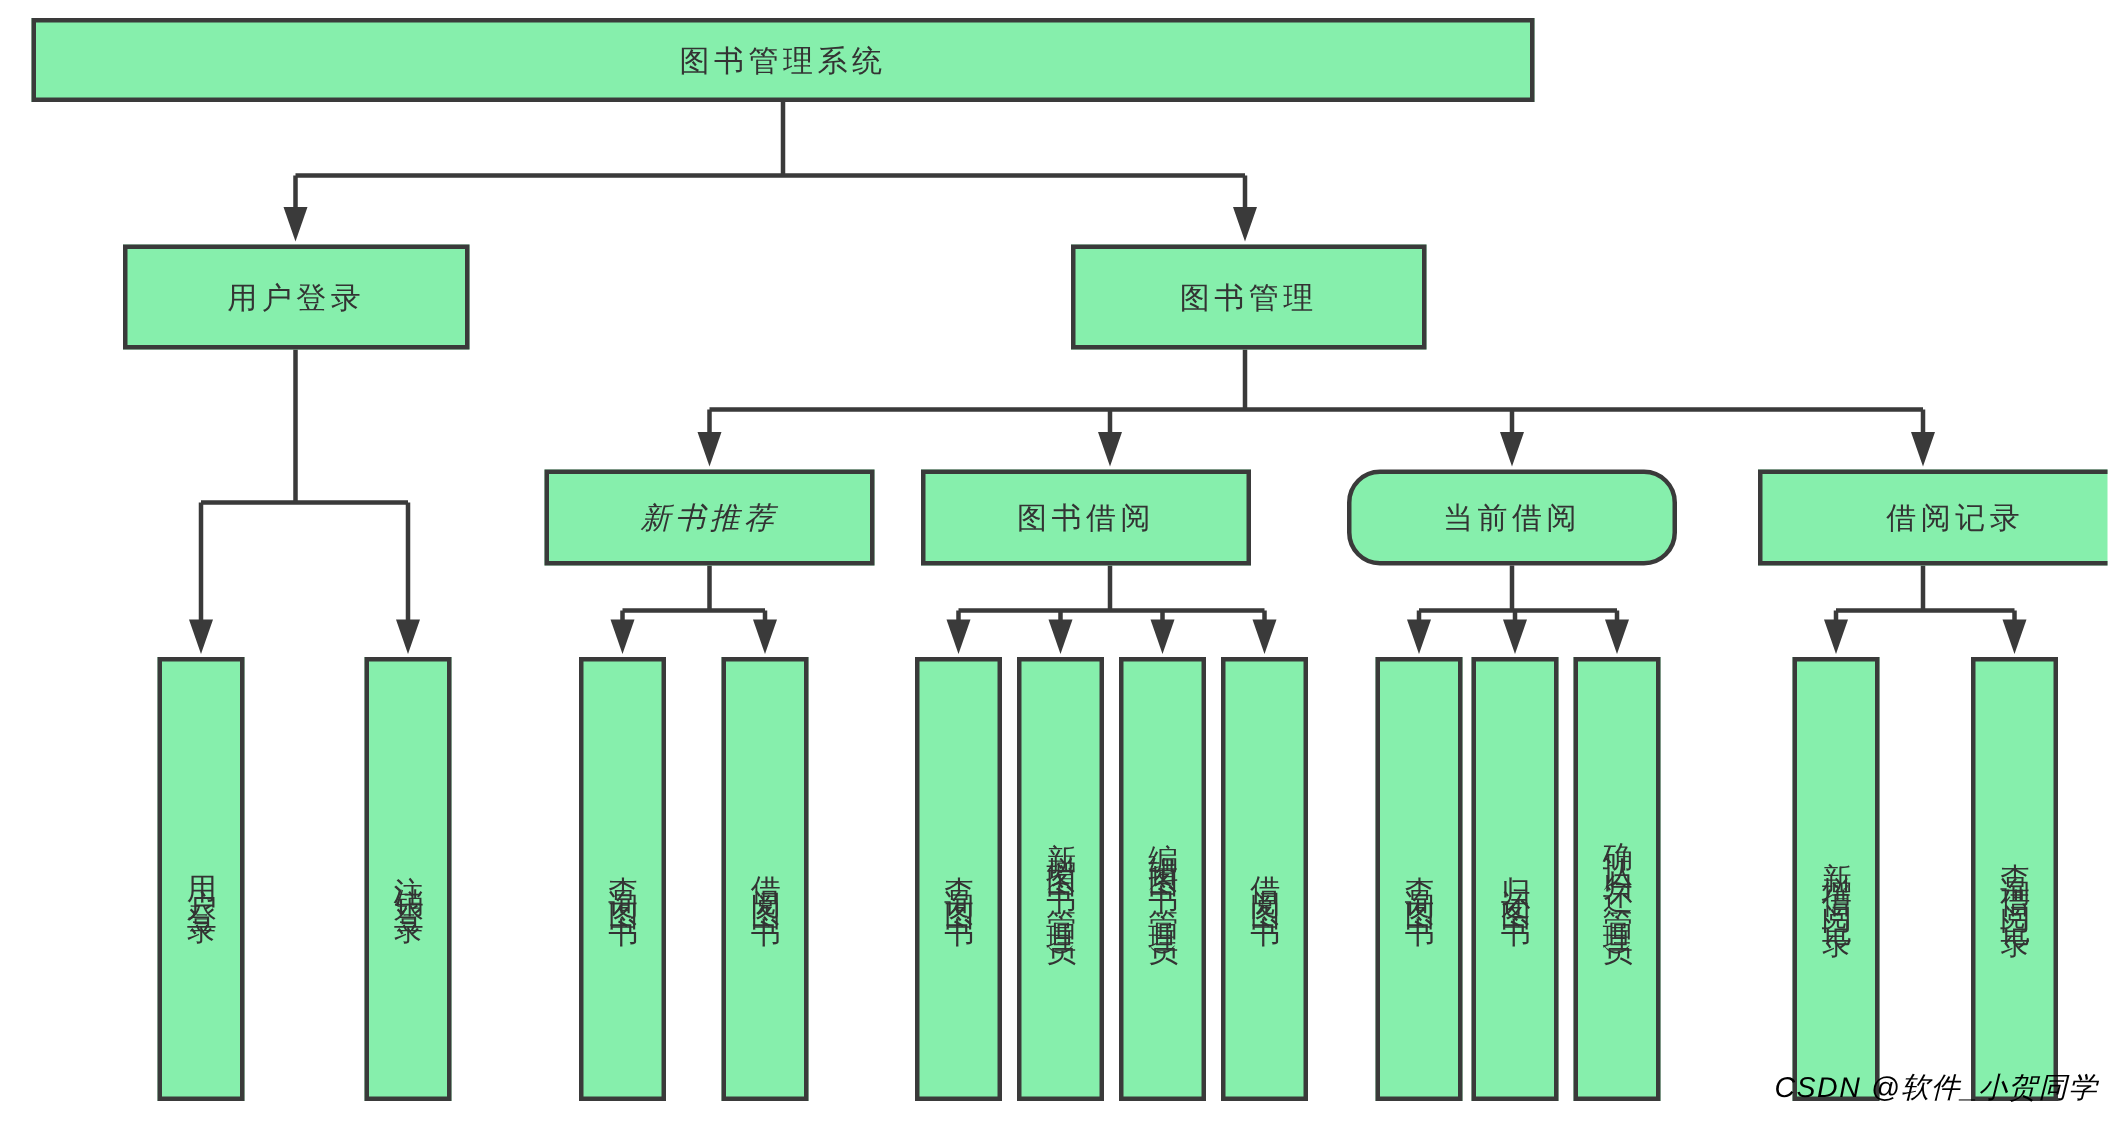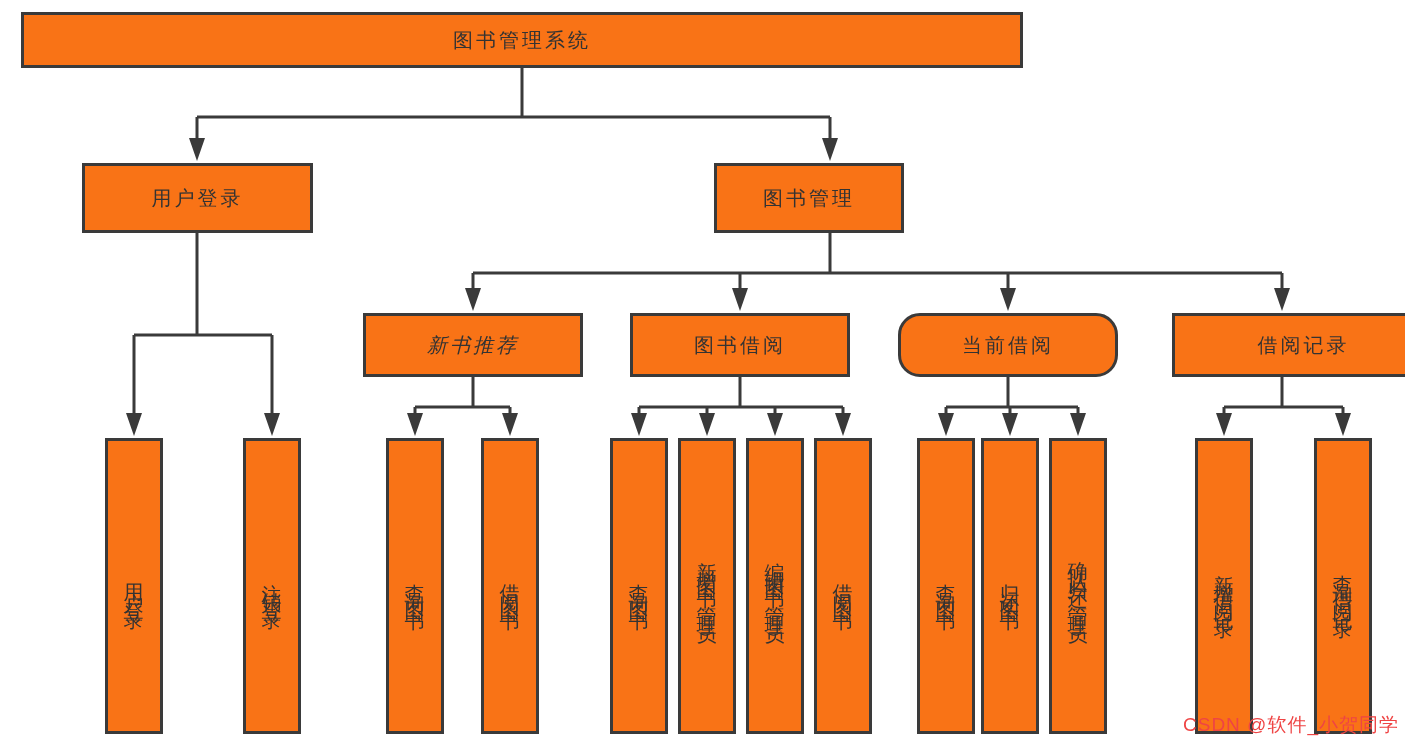--- a/index.html
+++ b/index.html
@@ -18,55 +18,56 @@
   }
   svg.connectors {
     position: absolute; left: 0; top: 0;
     width: 1405px; height: 747px;
     z-index: 1;
   }
   .node {
     position: absolute;
     box-sizing: border-box;
     border: 3px solid #3a3a3a;
-    background: #f97316;
+    background: #86efac;
     display: flex;
     align-items: center;
     justify-content: center;
     z-index: 2;
     font-size: 20px;
     letter-spacing: 3px;
     color: #333333;
     white-space: nowrap;
   }
   .node.root  { left: 21px;  top: 12px;  width: 1002px; height: 56px; }
   .node.l2a   { left: 82px;  top: 163px; width: 231px;  height: 70px; }
-  .node.l2b   { left: 714px; top: 163px; width: 190px;  height: 70px; }
+  .node.l2b   { left: 714px; top: 163px; width: 237px;  height: 70px; }
   .node.lvl3  { top: 313px;  width: 220px; height: 64px; }
   .node.l3a   { left: 363px; font-style: italic; }
-  .node.l3b   { left: 630px; font-family: Liberation Serif, serif; }
+  .node.l3b   { left: 614px; font-family: Liberation Serif, serif; }
   .node.l3c   { left: 898px; border-radius: 22px; }
   .node.l3d   { left: 1172px; width: 263px; }
   .node.leaf  { top: 438px; width: 58px; height: 296px; }
   .vtext {
     writing-mode: vertical-rl;
     text-orientation: mixed;
     font-size: 20px;
     letter-spacing: 9px;
     line-height: 1;
     color: #333333;
   }
   .watermark {
     position: absolute;
     left: 1183px; top: 712px;
     z-index: 3;
     font-size: 19px;
     letter-spacing: 1px;
-    color: #ef4444;
+    color: #000000;
     white-space: nowrap;
+    font-style: italic;
   }
 </style>
 </head>
 <body>
 
 <div id="canvas">
 
   <svg class="connectors" viewBox="0 0 1405 747" xmlns="http://www.w3.org/2000/svg">
     <path fill="none" stroke="#3a3a3a" stroke-width="3" d="M522 68 V117
              M197 117 H830

